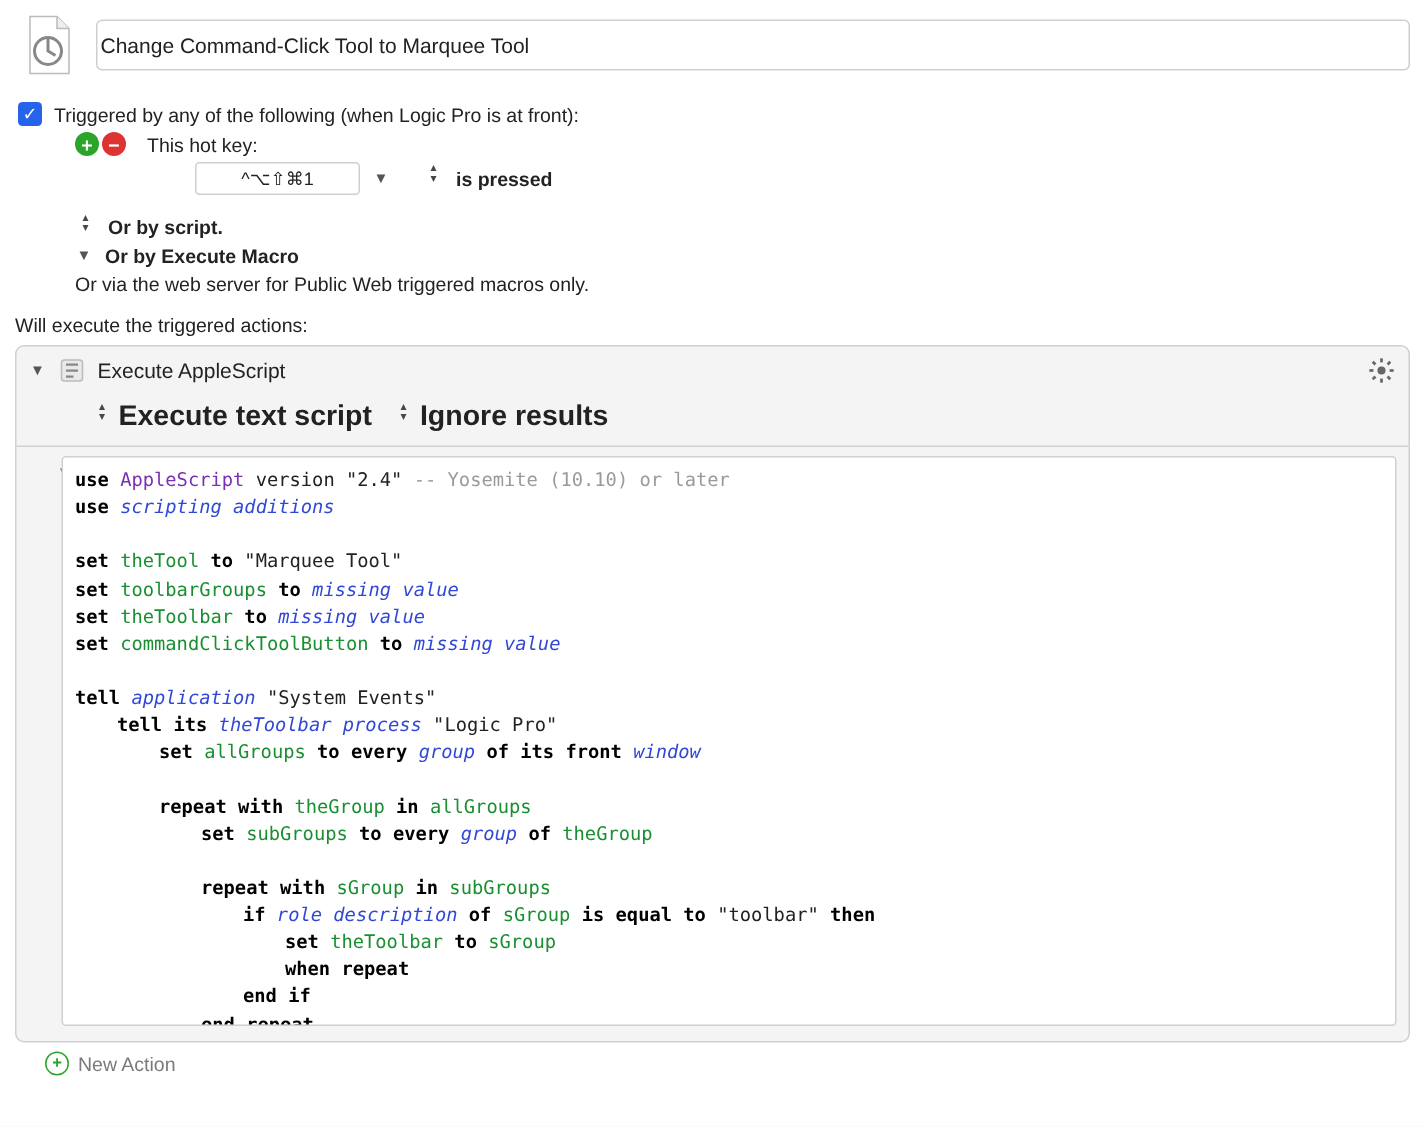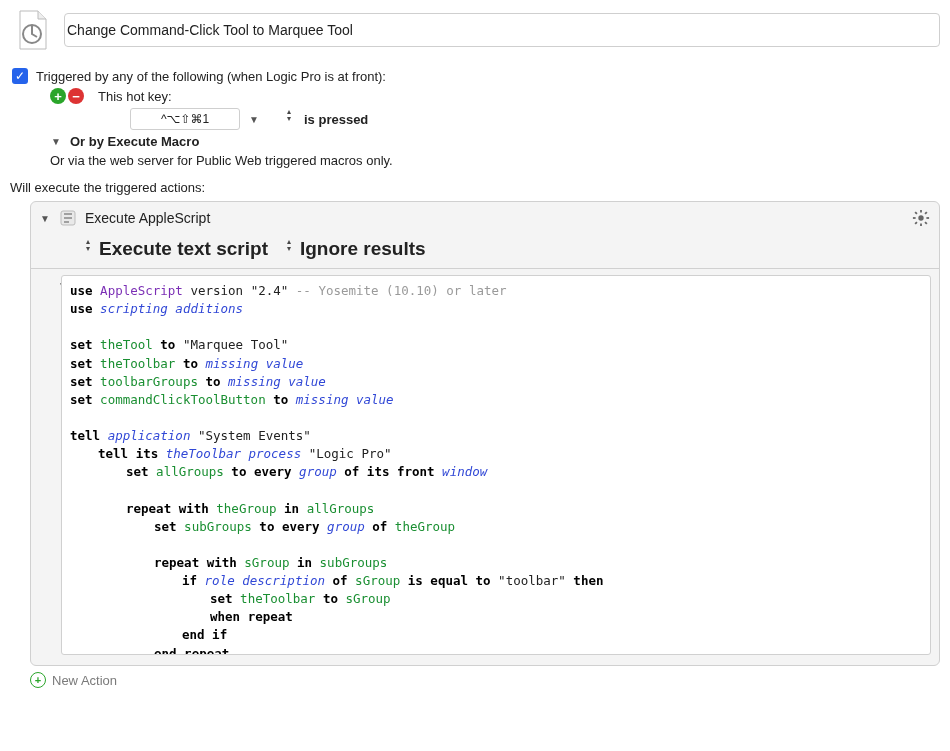--- a/index.html
+++ b/index.html
@@ -158,34 +158,38 @@
   <div class="row indent-3">
     <span class="hotkey-box">
       <span>^⌥⇧⌘1</span>
     </span>
     <span class="disclose"></span>
     <span style="width:6px"></span>
     <span class="updown"></span>
     <span class="bold">is pressed</span>
   </div>
 
+  <div class="row indent-2" style="margin-top:14px">
+    <span class="updown"></span>
+    <span class="bold">Or by script.</span>
+  </div>
   <div class="row indent-2">
     <span class="disclose"></span>
     <span class="bold">Or by Execute Macro</span>
   </div>
   <div class="row indent-2">
     <span>Or via the web server for Public Web triggered macros only.</span>
   </div>
 </div>
 
 <div style="margin-top:12px">
   <span>Will execute the triggered actions:</span>
 </div>
 
-<div class="actions-panel" style="margin-left:20px; margin-right:0;">
+<div class="actions-panel" style="margin-right:0;">
   <div class="actions-header">
     <span class="disclose"></span>
     <span class="script-icon">
       <svg viewBox="0 0 18 18">
           <rect x="2" y="2" width="14" height="14" rx="2" fill="#e9e9e9" stroke="#bbb"></rect>
           <path d="M5 5 h8 M5 9 h8 M5 13 h5" stroke="#888" stroke-width="1.5"></path>
         </svg>
     </span>
     <span>Execute AppleScript</span>
     <span class="gear">
@@ -217,22 +221,22 @@
 
   <div class="code-wrap">
     <div class="code-gutter">
       <span class="disclose"></span>
     </div>
     <div class="code-area">
 <div><span class="kw">use </span><span class="cls">AppleScript</span><span> version </span><span>"2.4"</span><span class="cmt"> -- Yosemite (10.10) or later</span></div>
 <div><span class="kw">use </span><span class="ibl">scripting additions</span></div>
 <div>&nbsp;</div>
 <div><span class="kw">set </span><span class="var">theTool</span><span class="kw"> to </span><span>"Marquee Tool"</span></div>
+<div><span class="kw">set </span><span class="var">toolbarGroups</span><span class="kw"> to </span><span class="ibl">missing value</span></div>
 <div><span class="kw">set </span><span class="var">theToolbar</span><span class="kw"> to </span><span class="ibl">missing value</span></div>
-<div><span class="kw">set </span><span class="var">toolbarGroups</span><span class="kw"> to </span><span class="ibl">missing value</span></div>
 <div><span class="kw">set </span><span class="var">commandClickToolButton</span><span class="kw"> to </span><span class="ibl">missing value</span></div>
 <div>&nbsp;</div>
 <div><span class="kw">tell </span><span class="ibl">application</span><span> "System Events"</span></div>
 <div class="ind1"><span class="kw">tell its </span><span class="ibl">theToolbar process</span><span> "Logic Pro"</span></div>
 <div class="ind2"><span class="kw">set </span><span class="var">allGroups</span><span class="kw"> to every </span><span class="ibl">group</span><span class="kw"> of its front </span><span class="ibl">window</span></div>
 <div>&nbsp;</div>
 <div class="ind2"><span class="kw">repeat with </span><span class="var">theGroup</span><span class="kw"> in </span><span class="var">allGroups</span></div>
 <div class="ind3"><span class="kw">set </span><span class="var">subGroups</span><span class="kw"> to every </span><span class="ibl">group</span><span class="kw"> of </span><span class="var">theGroup</span></div>
 <div>&nbsp;</div>
 <div class="ind3"><span class="kw">repeat with </span><span class="var">sGroup</span><span class="kw"> in </span><span class="var">subGroups</span></div>

